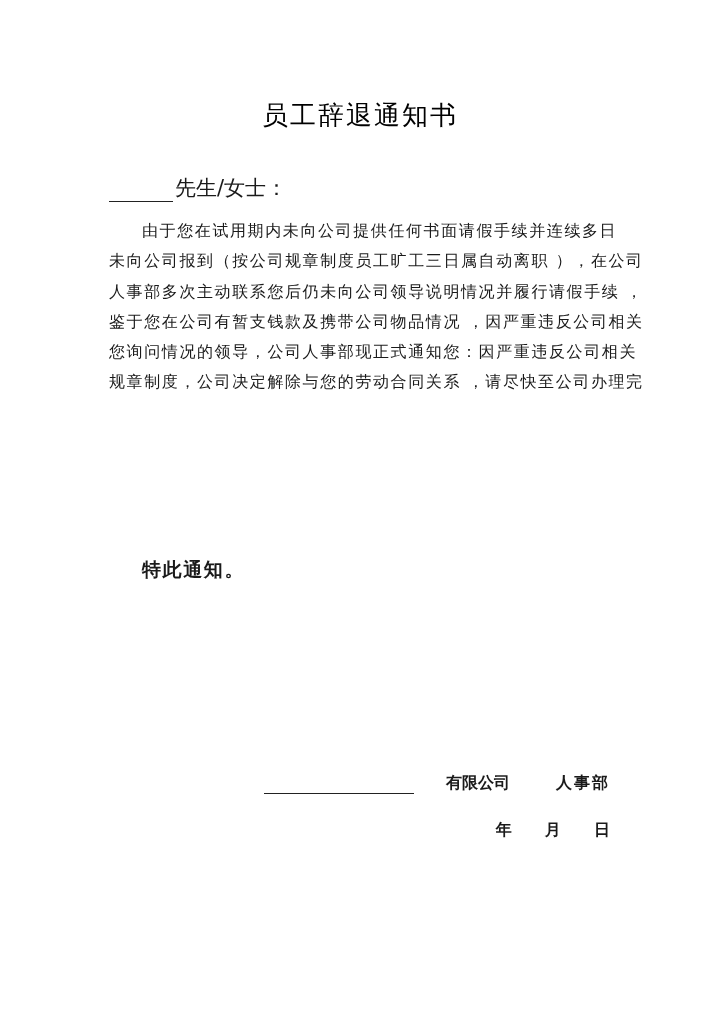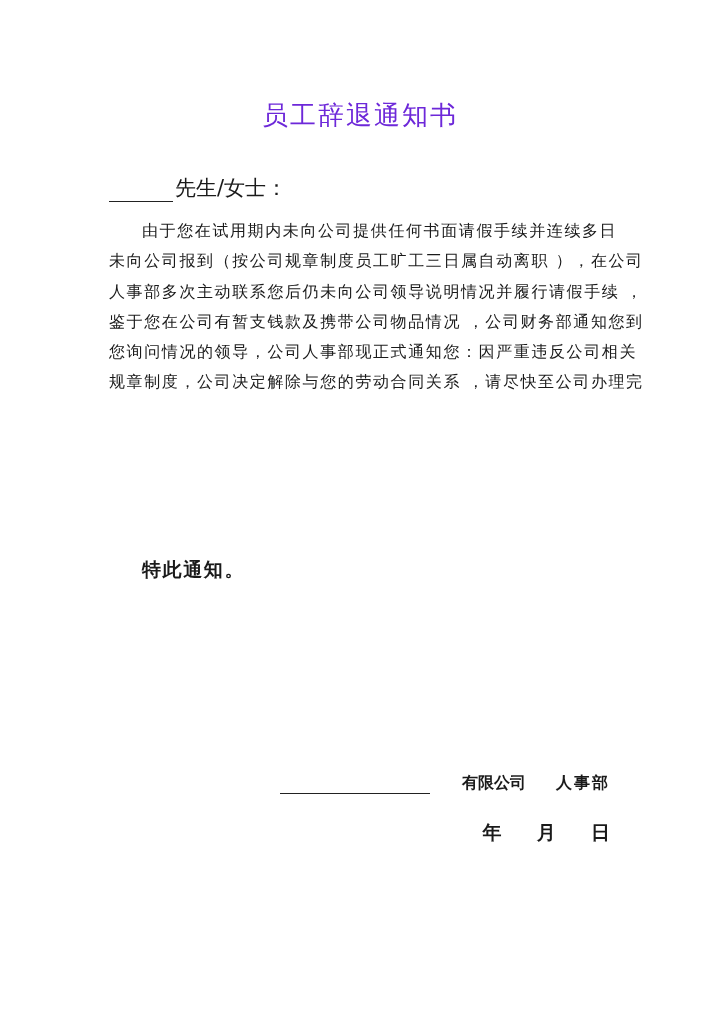--- a/index.html
+++ b/index.html
@@ -24,21 +24,21 @@
     }
     .title {
       position: absolute;
       top: 98px;
       left: 0;
       width: 720px;
       text-align: center;
       font-family: "DejaVu Serif", "Liberation Serif", serif;
       font-size: 26px;
       letter-spacing: 2px;
-      color: #6d28d9;
+      color: #000000;
     }
     .salutation {
       position: absolute;
       top: 174px;
       left: 109px;
       font-size: 21px;
       white-space: nowrap;
       display: flex;
       align-items: flex-end;
     }
@@ -85,27 +85,28 @@
       gap: 30px;
     }
     .blank-long {
       display: inline-block;
       width: 150px;
       border-bottom: 1px solid #222;
       height: 18px;
       margin-right: 2px;
     }
     .sig-dept {
+      margin-left: 16px;
       letter-spacing: 2px;
     }
     .date {
       position: absolute;
       top: 820px;
       right: 110px;
-      font-size: 19px;
+      font-size: 16px;
       font-weight: bold;
       white-space: nowrap;
       margin-left: 16px;
     }
     .date span { display: inline-block; }
     .date .gap { width: 22px; }
   </style>
 </head>
 <body>
 
@@ -115,21 +116,21 @@
 
   <div class="salutation">
     <span class="blank-short"></span>
     <span>先生/女士：</span>
   </div>
 
   <div class="body-lines">
     <div class="line indent">由于您在试用期内未向公司提供任何书面请假手续并连续多日</div>
     <div class="line">未向公司报到（按公司规章制度员工旷工三日属自动离职 ），在公司</div>
     <div class="line">人事部多次主动联系您后仍未向公司领导说明情况并履行请假手续 ，</div>
-    <div class="line">鉴于您在公司有暂支钱款及携带公司物品情况 ，公司财务部通知您到</div>
+    <div class="line">鉴于您在公司有暂支钱款及携带公司物品情况 ，因严重违反公司相关</div>
     <div class="line">您询问情况的领导，公司人事部现正式通知您：因严重违反公司相关</div>
     <div class="line">规章制度，公司决定解除与您的劳动合同关系 ，请尽快至公司办理完</div>
   </div>
 
   <div class="closing">特此通知。</div>
 
   <div class="signature">
     <span class="blank-long"></span>
     <span>有限公司</span>
     <span class="sig-dept">人事部</span>

